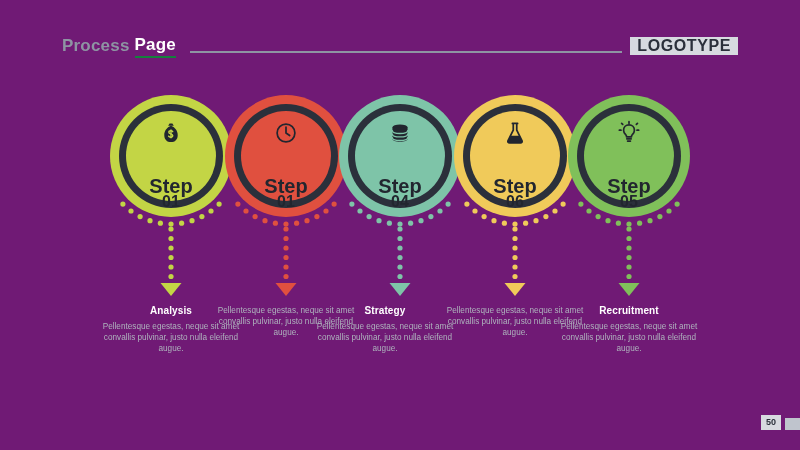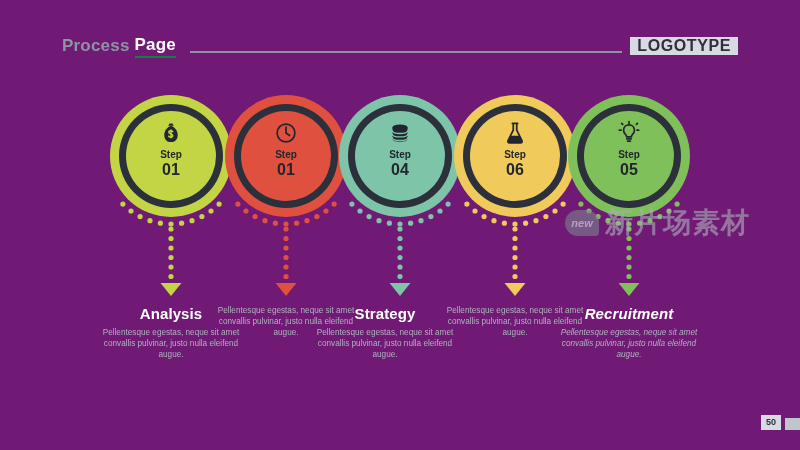--- a/index.html
+++ b/index.html
@@ -101,24 +101,25 @@
   }
   .step-icon {
     height: 26px;
     display: flex;
     align-items: center;
     justify-content: center;
     margin-bottom: 1px;
   }
   .step-label {
     color: #22262f;
-    font-size: 10px;
+    font-size: 20px;
     font-weight: bold;
     line-height: 15px;
     text-align: center;
+    margin-top: 32px;
   }
   .step-num {
     color: #22262f;
     font-size: 16px;
     font-weight: bold;
     line-height: 16px;
     text-align: center;
   }
 
   
@@ -132,21 +133,21 @@
 
   
   .caption {
     position: absolute;
     top: 305px;
     width: 150px;
     text-align: center;
   }
   .caption-title {
     color: #ffffff;
-    font-size: 15px;
+    font-size: 10px;
     font-weight: bold;
     letter-spacing: 0.1px;
     margin-bottom: 5px;
     white-space: nowrap;
   }
   .caption-body {
     color: #aeb3bd;
     font-size: 8.2px;
     line-height: 11px;
   }
@@ -407,29 +408,25 @@
       <div class="caption" style="left: 211px;">
         <div class="caption-body">Pellentesque egestas, neque sit amet convallis pulvinar, justo nulla eleifend augue.</div>
       </div>
       <div class="caption" style="left: 310px;">
         <div class="caption-title">Strategy</div>
         <div class="caption-body">Pellentesque egestas, neque sit amet convallis pulvinar, justo nulla eleifend augue.</div>
       </div>
       <div class="caption" style="left: 440px;">
         <div class="caption-body">Pellentesque egestas, neque sit amet convallis pulvinar, justo nulla eleifend augue.</div>
       </div>
-      <div class="caption" style="left: 554px; font-style: italic;">
+      <div class="caption" style="left: 554px;">
         <div class="caption-title">Recruitment</div>
         <div class="caption-body">Pellentesque egestas, neque sit amet convallis pulvinar, justo nulla eleifend augue.</div>
       </div>
     </div>
 
-  <div id="watermark">
-    <span id="wm-badge">new</span>
-    <span id="wm-text">新片场素材</span>
-  </div>
 
   <div id="footer">
     <span id="page-badge">50</span>
     <span id="footer-bar"></span>
   </div>
 
 </div>
 
 </body></html>

